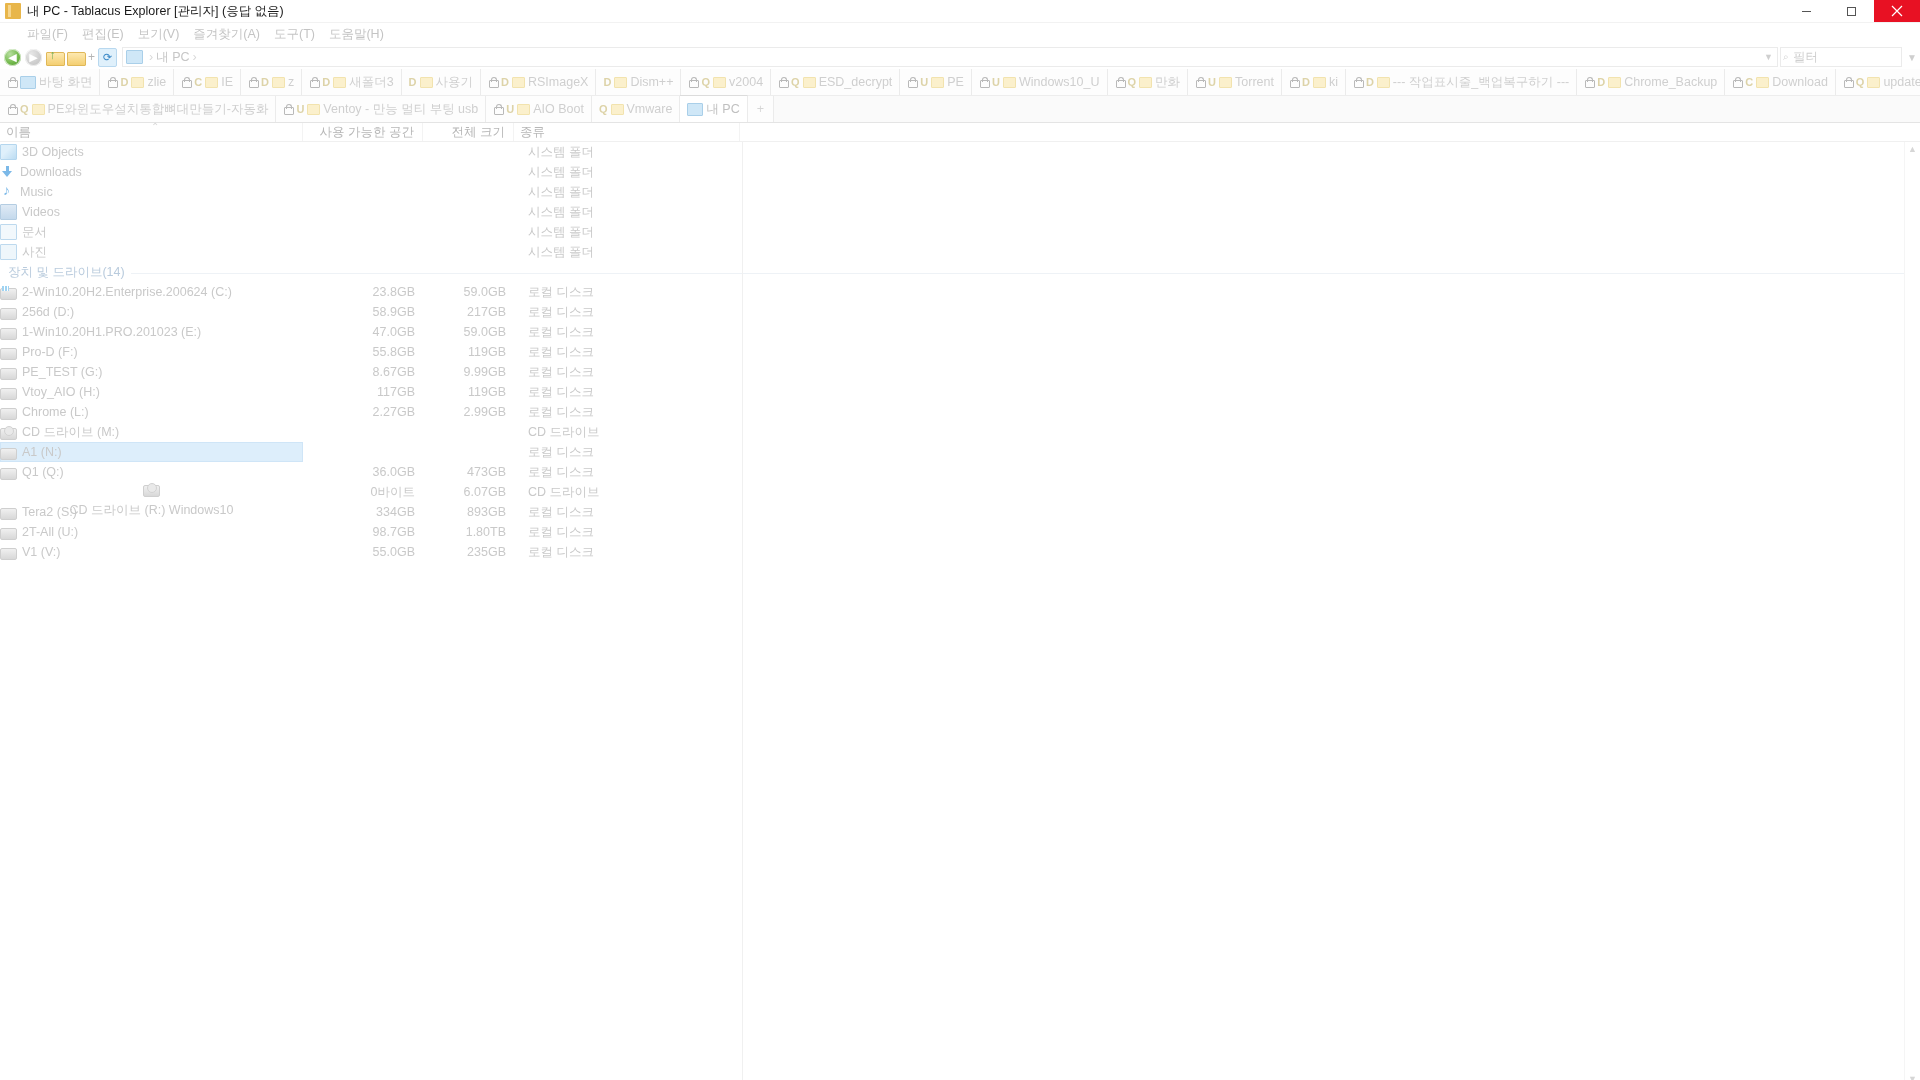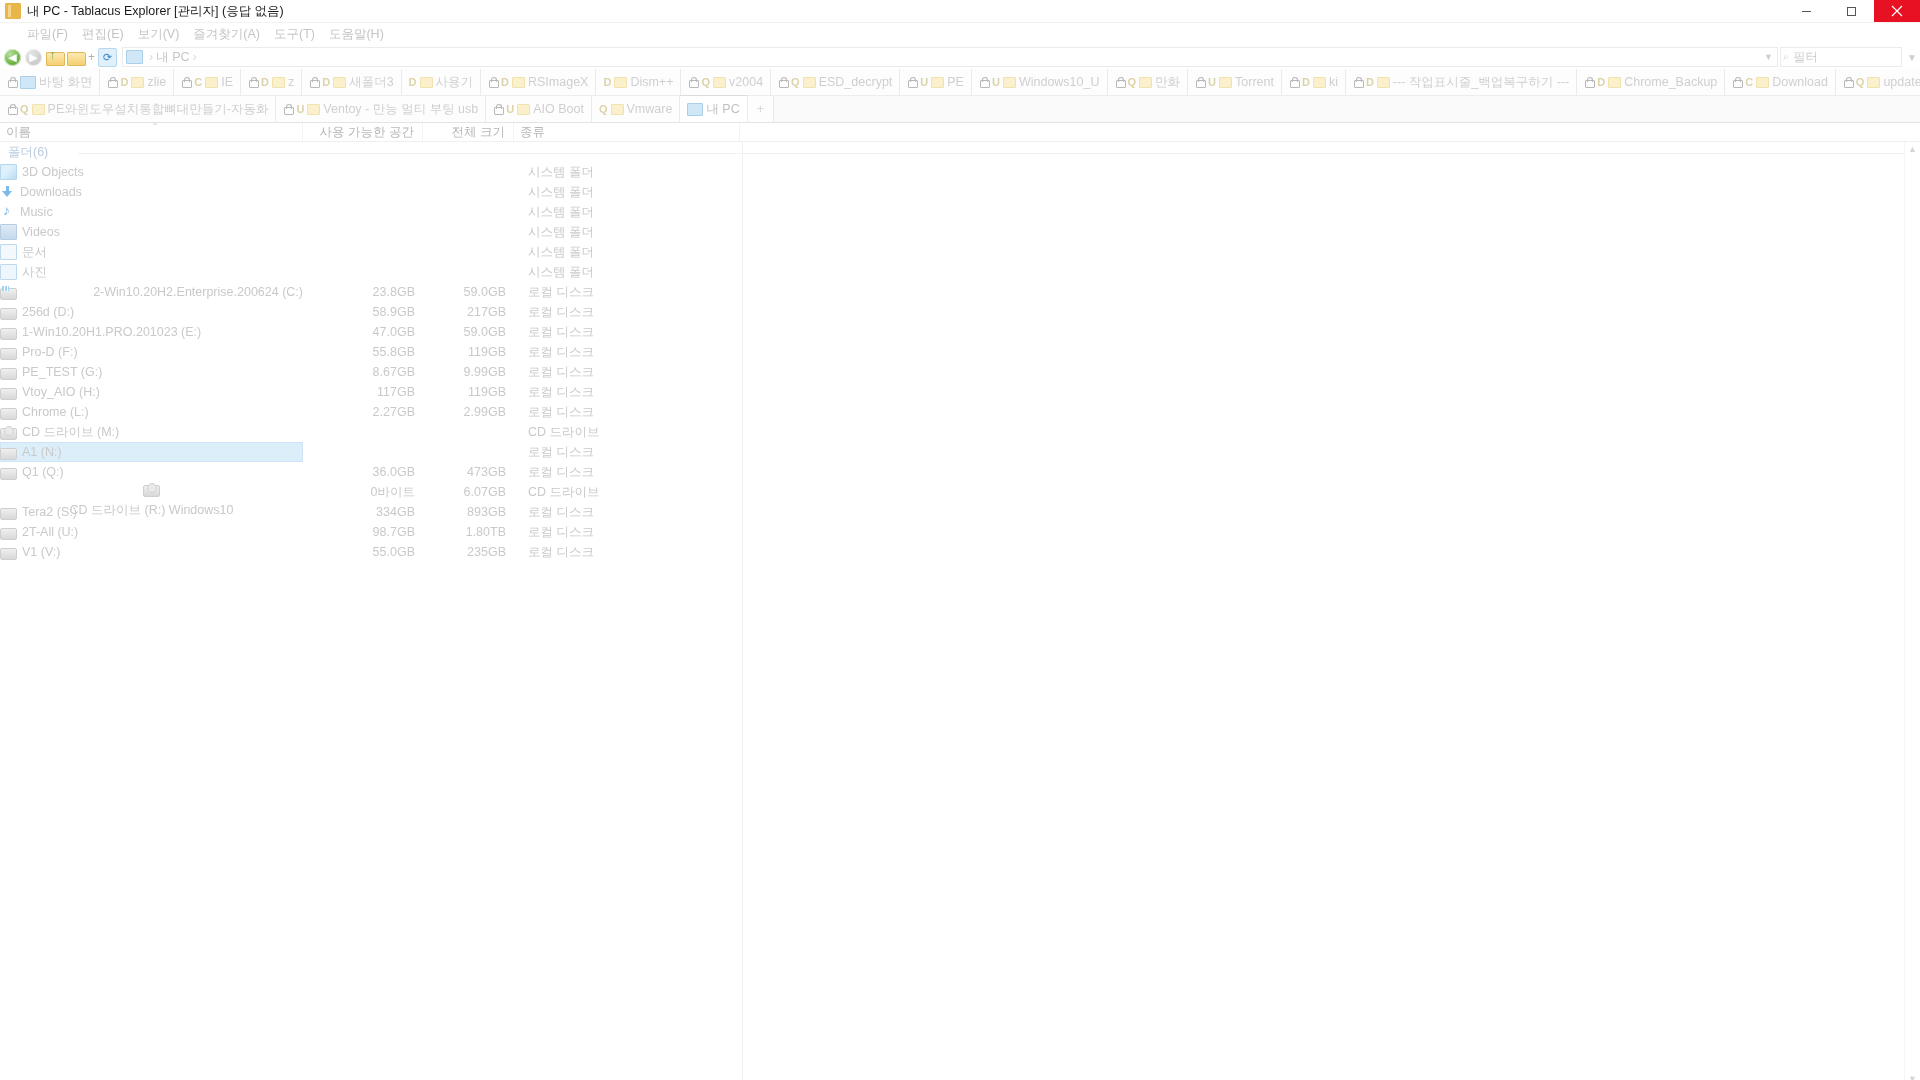--- a/index.html
+++ b/index.html
@@ -360,81 +360,81 @@
   <div class="ch num" style="width:91px">
     <span>전체 크기</span>
   </div>
   <div class="ch" style="width:226px">
     <span>종류</span>
   </div>
 </div>
 
 <div class="content" style="height:944px">
   <div class="list" id="filelist">
+      <div class="row">
+        <div class="c-name" style="width: 303px;">
+          <span class="ic ic-3d"></span>
+          <span>3D Objects</span>
+        </div>
+        <div class="c-free" style="width: 120px;"></div>
+        <div class="c-total" style="width: 91px;"></div>
+        <div class="c-type" style="width: 226px;">시스템 폴더</div>
+      </div>
+      <div class="row">
+        <div class="c-name" style="width: 303px;">
+          <span class="ic ic-dl"></span>
+          <span>Downloads</span>
+        </div>
+        <div class="c-free" style="width: 120px;"></div>
+        <div class="c-total" style="width: 91px;"></div>
+        <div class="c-type" style="width: 226px;">시스템 폴더</div>
+      </div>
+      <div class="row">
+        <div class="c-name" style="width: 303px;">
+          <span class="ic ic-mu"></span>
+          <span>Music</span>
+        </div>
+        <div class="c-free" style="width: 120px;"></div>
+        <div class="c-total" style="width: 91px;"></div>
+        <div class="c-type" style="width: 226px;">시스템 폴더</div>
+      </div>
+      <div class="row">
+        <div class="c-name" style="width: 303px;">
+          <span class="ic ic-vid"></span>
+          <span>Videos</span>
+        </div>
+        <div class="c-free" style="width: 120px;"></div>
+        <div class="c-total" style="width: 91px;"></div>
+        <div class="c-type" style="width: 226px;">시스템 폴더</div>
+      </div>
+      <div class="row">
+        <div class="c-name" style="width: 303px;">
+          <span class="ic ic-doc"></span>
+          <span>문서</span>
+        </div>
+        <div class="c-free" style="width: 120px;"></div>
+        <div class="c-total" style="width: 91px;"></div>
+        <div class="c-type" style="width: 226px;">시스템 폴더</div>
+      </div>
+      <div class="row">
+        <div class="c-name" style="width: 303px;">
+          <span class="ic ic-pic"></span>
+          <span>사진</span>
+        </div>
+        <div class="c-free" style="width: 120px;"></div>
+        <div class="c-total" style="width: 91px;"></div>
+        <div class="c-type" style="width: 226px;">시스템 폴더</div>
+      </div>
       <div class="grp">
         <div class="gline"></div>
-        <span class="gtxt">폴더(6)</span>
+        <span class="gtxt">장치 및 드라이브(14)</span>
         <span class="gcollapse">⌃</span>
       </div>
       <div class="row">
         <div class="c-name" style="width: 303px;">
-          <span class="ic ic-3d"></span>
-          <span>3D Objects</span>
-        </div>
-        <div class="c-free" style="width: 120px;"></div>
-        <div class="c-total" style="width: 91px;"></div>
-        <div class="c-type" style="width: 226px;">시스템 폴더</div>
-      </div>
-      <div class="row">
-        <div class="c-name" style="width: 303px;">
-          <span class="ic ic-dl"></span>
-          <span>Downloads</span>
-        </div>
-        <div class="c-free" style="width: 120px;"></div>
-        <div class="c-total" style="width: 91px;"></div>
-        <div class="c-type" style="width: 226px;">시스템 폴더</div>
-      </div>
-      <div class="row">
-        <div class="c-name" style="width: 303px;">
-          <span class="ic ic-mu"></span>
-          <span>Music</span>
-        </div>
-        <div class="c-free" style="width: 120px;"></div>
-        <div class="c-total" style="width: 91px;"></div>
-        <div class="c-type" style="width: 226px;">시스템 폴더</div>
-      </div>
-      <div class="row">
-        <div class="c-name" style="width: 303px;">
-          <span class="ic ic-vid"></span>
-          <span>Videos</span>
-        </div>
-        <div class="c-free" style="width: 120px;"></div>
-        <div class="c-total" style="width: 91px;"></div>
-        <div class="c-type" style="width: 226px;">시스템 폴더</div>
-      </div>
-      <div class="row">
-        <div class="c-name" style="width: 303px;">
-          <span class="ic ic-doc"></span>
-          <span>문서</span>
-        </div>
-        <div class="c-free" style="width: 120px;"></div>
-        <div class="c-total" style="width: 91px;"></div>
-        <div class="c-type" style="width: 226px;">시스템 폴더</div>
-      </div>
-      <div class="row">
-        <div class="c-name" style="width: 303px;">
-          <span class="ic ic-pic"></span>
-          <span>사진</span>
-        </div>
-        <div class="c-free" style="width: 120px;"></div>
-        <div class="c-total" style="width: 91px;"></div>
-        <div class="c-type" style="width: 226px;">시스템 폴더</div>
-      </div>
-      <div class="row">
-        <div class="c-name" style="width: 303px; justify-content: space-between;">
           <span class="ic ic-drv win"></span>
           <span>2-Win10.20H2.Enterprise.200624 (C:)</span>
         </div>
         <div class="c-free" style="width: 120px;">23.8GB</div>
         <div class="c-total" style="width: 91px;">59.0GB</div>
         <div class="c-type" style="width: 226px;">로컬 디스크</div>
       </div>
       <div class="row">
         <div class="c-name" style="width: 303px;">
           <span class="ic ic-drv"></span>

